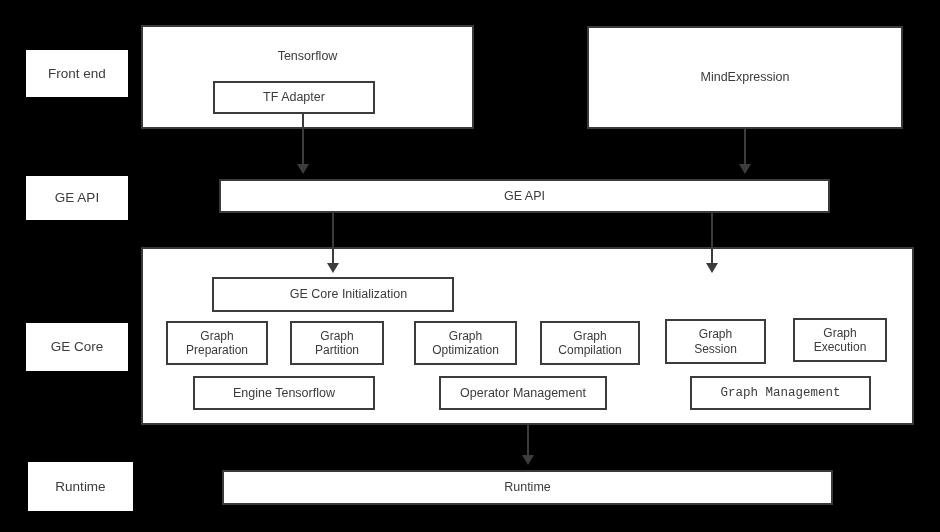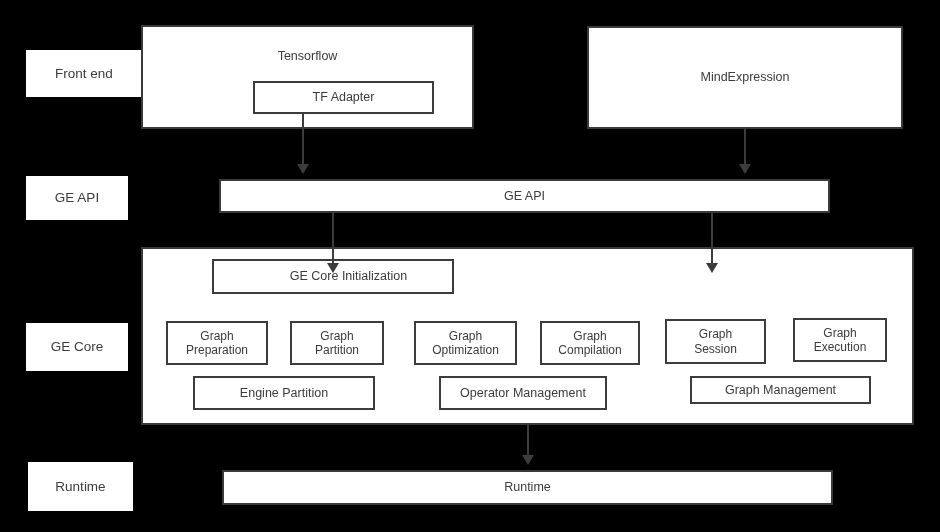--- a/index.html
+++ b/index.html
@@ -28,42 +28,42 @@
     position:absolute;width:0;height:0;
     border-left:6px solid transparent;border-right:6px solid transparent;
     border-top:10px solid #3c3c3c;
   }
 </style>
 </head>
 <body>
 
 <div id="canvas">
 
-  <div class="box label-box" style="left:26px;top:50px;width:116px;height:47px;text-align:right;">Front end</div>
+  <div class="box label-box" style="left:26px;top:50px;width:102px;height:47px;text-align:right;">Front end</div>
 
   <div class="box label-box" style="left:26px;top:176px;width:102px;height:44px;">GE API</div>
 
   <div class="box label-box" style="left:26px;top:323px;width:102px;height:48px;">GE Core</div>
 
   <div class="box label-box" style="left:28px;top:462px;width:105px;height:49px;">Runtime</div>
 
   <div class="box outer" style="left:141px;top:25px;width:333px;height:104px;align-items:flex-start;">
     <span style="margin-top:22px;font-size:12.5px;">Tensorflow</span>
   </div>
-  <div class="box inner" style="left:213px;top:81px;width:181px;height:33px;margin-left:40px;">TF Adapter</div>
+  <div class="box inner" style="left:213px;top:81px;width:162px;height:33px;">TF Adapter</div>
 
   <div class="box outer" style="left:587px;top:26px;width:316px;height:103px;">
     <span style="font-size:12.5px;">MindExpression</span>
   </div>
 
   <div class="box bar" style="left:219px;top:179px;width:611px;height:34px;">GE API</div>
 
   <div class="box outer" style="left:141px;top:247px;width:773px;height:178px;"></div>
 
-  <div class="box inner" style="left:212px;top:259px;width:242px;height:35px;padding-left:31px;">GE Core Initialization</div>
+  <div class="box inner" style="left:212px;top:277px;width:242px;height:35px;padding-left:31px;">GE Core Initialization</div>
 
 
   <div class="box inner small" style="left:166px;top:321px;width:102px;height:44px;flex-direction:column;">
     <span>Graph</span>
     <span>Preparation</span>
   </div>
 
   <div class="box inner small" style="left:290px;top:321px;width:94px;height:44px;flex-direction:column;">
     <span>Graph</span>
     <span>Partition</span>
@@ -82,25 +82,25 @@
   <div class="box inner small" style="left:665px;top:319px;width:101px;height:45px;flex-direction:column;">
     <span>Graph</span>
     <span>Session</span>
   </div>
 
   <div class="box inner small" style="left:793px;top:318px;width:94px;height:44px;flex-direction:column;">
     <span>Graph</span>
     <span>Execution</span>
   </div>
 
-  <div class="box inner" style="left:193px;top:376px;width:182px;height:34px;">Engine Partition</div>
+  <div class="box inner" style="left:193px;top:376px;width:182px;height:34px;">Engine Tensorflow</div>
 
   <div class="box inner" style="left:439px;top:376px;width:168px;height:34px;">Operator Management</div>
 
-  <div class="box inner" style="left:690px;top:376px;width:181px;height:28px;">Graph Management</div>
+  <div class="box inner" style="left:690px;top:376px;width:181px;height:34px;font-family:Liberation Mono, monospace;">Graph Management</div>
 
   <div class="box bar" style="left:222px;top:470px;width:611px;height:35px;">Runtime</div>
 
   <div class="conn" style="left:302px;top:114px;height:52px;"></div>
   <div class="arrowhead" style="left:297px;top:164px;"></div>
 
   <div class="conn" style="left:744px;top:129px;height:38px;"></div>
   <div class="arrowhead" style="left:739px;top:164px;"></div>
 
   <div class="conn" style="left:332px;top:213px;height:52px;"></div>

